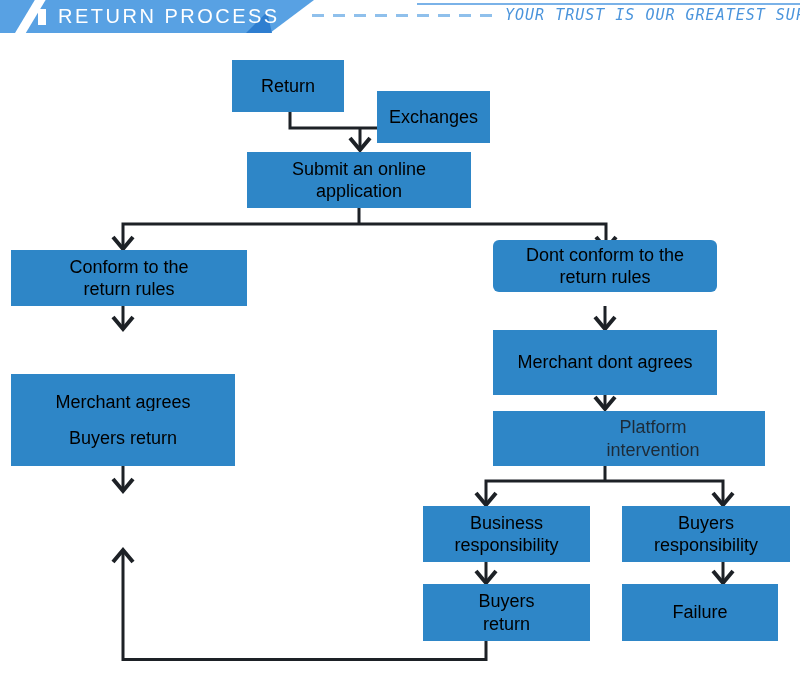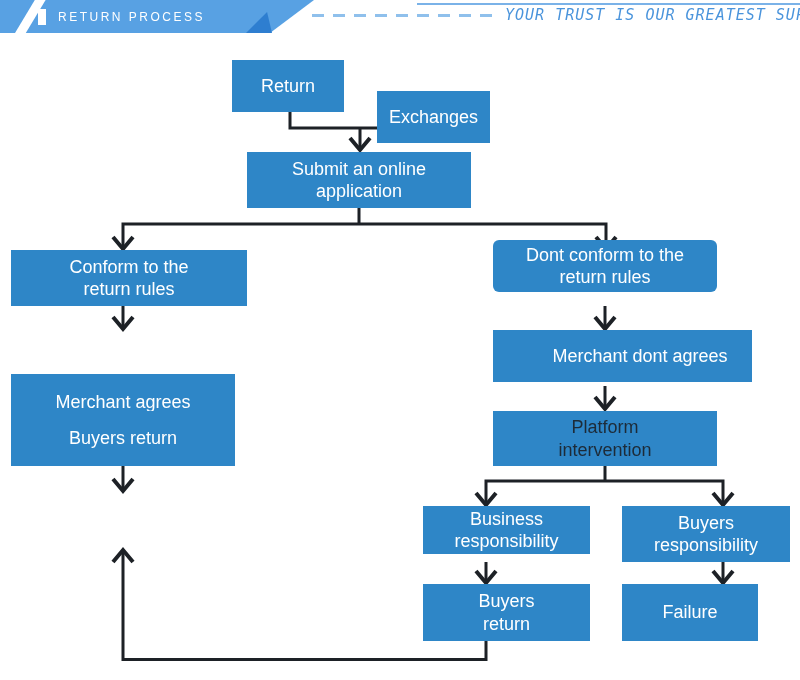--- a/index.html
+++ b/index.html
@@ -27,21 +27,21 @@
     position:absolute; left:246px; top:12px; width:26px; height:21px;
     background:#2e7ed0;
     clip-path:polygon(81% 0, 100% 100%, 0 100%);
   }
   .title-row {
     position:absolute; left:38px; top:0; height:33px;
     display:flex; align-items:center; gap:12px;
   }
   .title-bar-icon { width:8px; height:16px; background:#ffffff; }
   .banner-title {
-    color:#ffffff; font-size:12px; letter-spacing:2.5px; font-weight:400;
+    color:#ffffff; font-size:20px; letter-spacing:2.5px; font-weight:400;
   }
   .top-thin-line {
     position:absolute; left:417px; top:3px; width:383px; height:2px;
     background:#7ab2e8;
   }
   .header-dashes {
     position:absolute; left:312px; top:14px; width:188px; height:3px;
     background:repeating-linear-gradient(90deg,#8fc0ec 0 12px,transparent 12px 21px);
   }
   .header-slogan {
@@ -53,42 +53,42 @@
 
   
   .connectors { position:absolute; left:0; top:0; width:800px; height:680px; }
   .connectors path { stroke:#1d2126; fill:none; }
   .connectors .line { stroke-width:3; }
   .connectors .head { stroke-width:4; }
 
   .node {
     position:absolute;
     background:#2e86c7;
-    color:#ffffff;
+    color:#000000;
     display:flex; align-items:center; justify-content:center;
     text-align:center;
     font-size:18px; line-height:1.25;
     white-space:pre-line;
   }
   .node.dark-text { color:#1d2b38; }
 
   .n-return            { left:232px; top:60px;  width:112px; height:52px; }
   .n-exchanges         { left:377px; top:60px;  width:113px; height:52px;margin-top:31px; }
   .n-submit            { left:247px; top:152px; width:224px; height:56px; }
   .n-conform           { left:11px;  top:250px; width:236px; height:56px;text-align:center; }
   .n-dont-conform      { left:493px; top:240px; width:224px; height:52px;border-radius:6px; }
   .n-merchant-agrees   { left:11px;  top:330px; width:224px; height:56px;margin-top:44px; }
-  .n-merchant-dont     { left:493px; top:330px; width:224px; height:52px;padding-left:35px; }
+  .n-merchant-dont     { left:493px; top:330px; width:224px; height:65px; }
   .n-buyers-return-l   { left:11px;  top:411px; width:224px; height:55px; }
-  .n-platform          { left:493px; top:411px; width:224px; height:55px; }
+  .n-platform          { left:493px; top:411px; width:224px; height:55px;padding-left:48px; }
   .n-success           { left:11px;  top:493px; width:224px; height:55px; }
-  .n-business-resp     { left:423px; top:506px; width:167px; height:48px; }
+  .n-business-resp     { left:423px; top:506px; width:167px; height:56px; }
   .n-buyers-resp       { left:622px; top:506px; width:168px; height:56px; }
   .n-buyers-return-b   { left:423px; top:584px; width:167px; height:57px; }
-  .n-failure           { left:622px; top:584px; width:136px; height:57px; }
+  .n-failure           { left:622px; top:584px; width:156px; height:57px; }
 </style>
 </head>
 <body>
 
 <div class="page">
 
   <div class="header">
     <div class="banner"></div>
     <div class="banner-fold"></div>
     <div class="banner-slash"></div>

